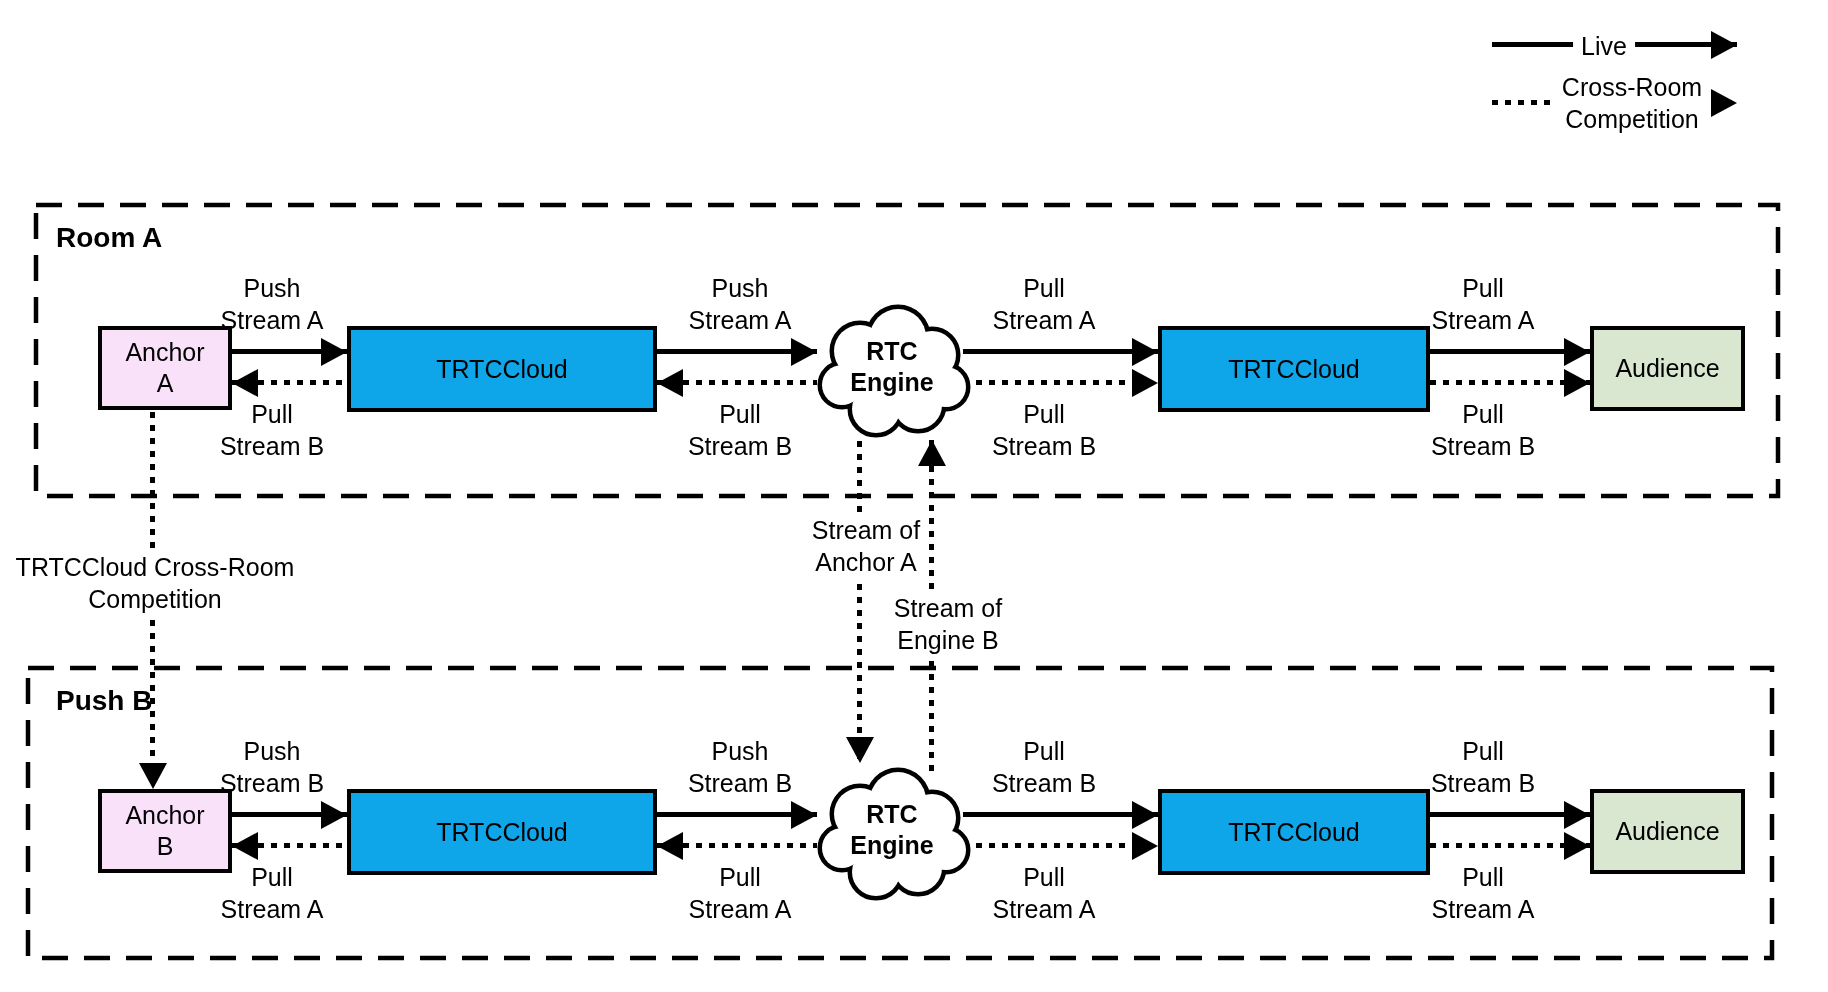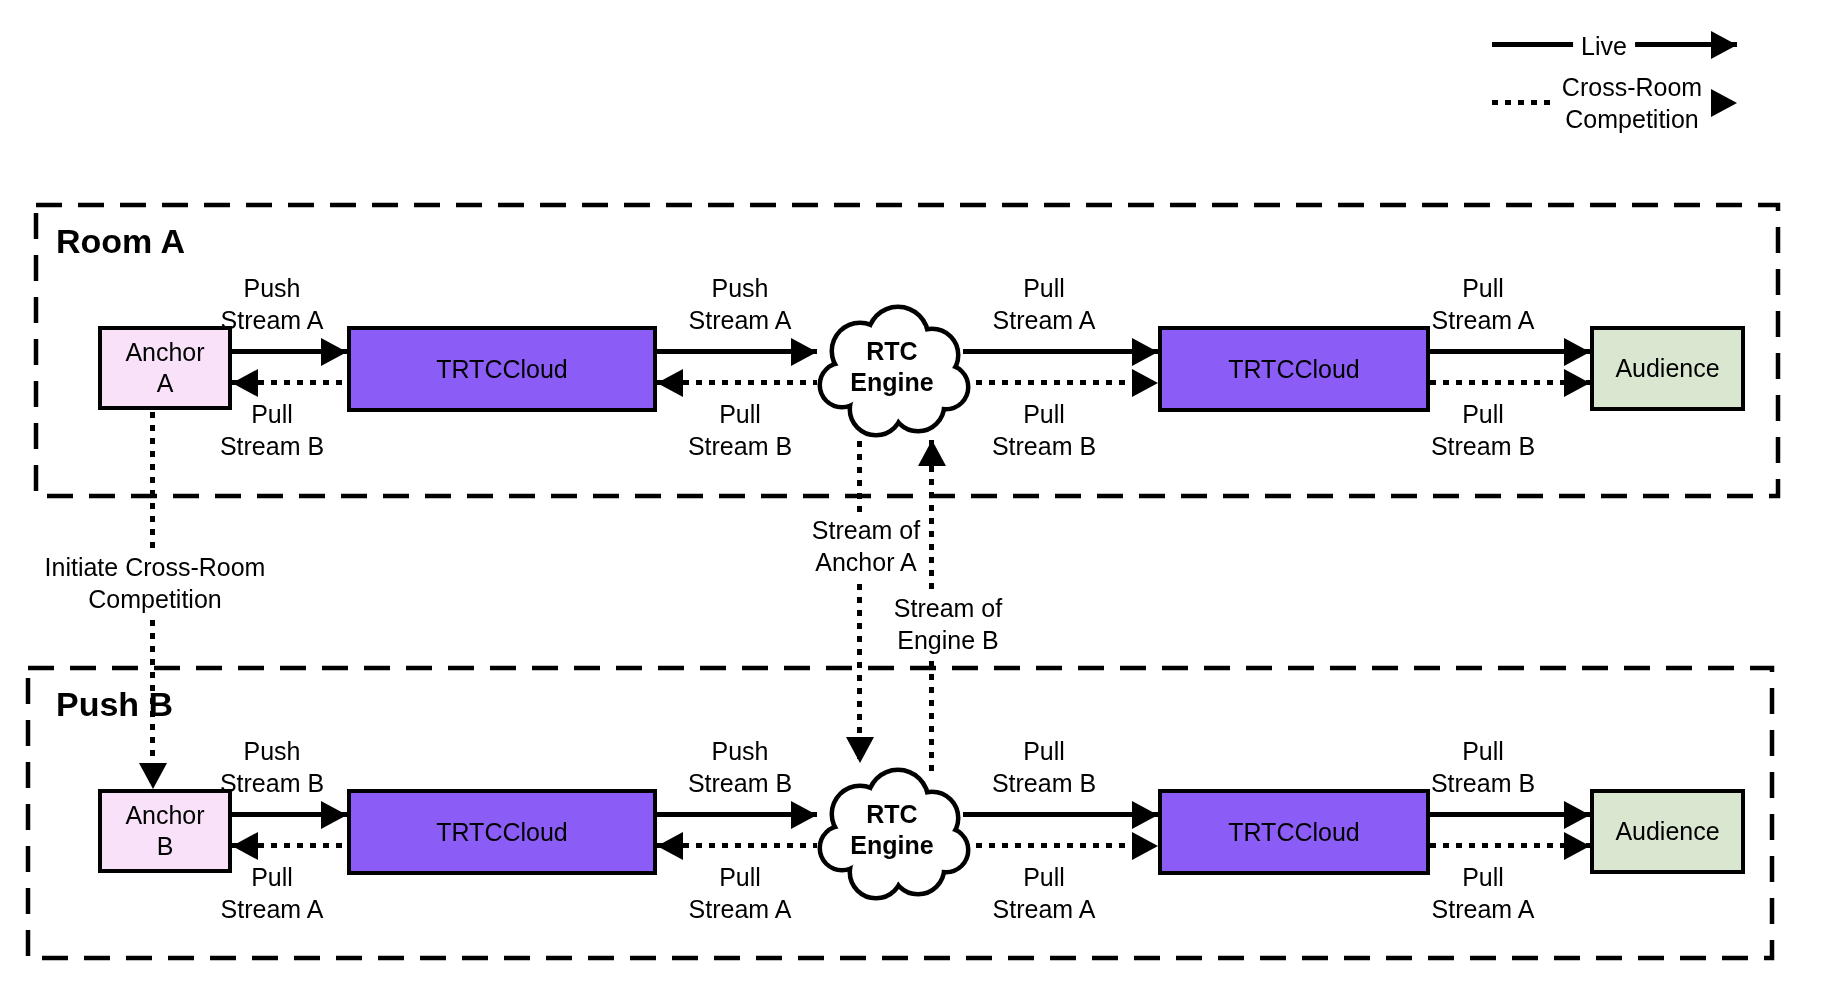--- a/index.html
+++ b/index.html
@@ -1,23 +1,23 @@
 <!DOCTYPE html>
 <html style="--line: #000000; --background: #ffffff; --anchor-fill: #f9e1f9; --audience-fill: #d9e7d1;"><head>
 <meta charset="utf-8">
 <style>
   html,body{margin:0;padding:0;background:#fff;}
   .canvas{position:relative;width:1828px;height:992px;overflow:hidden;
     background:var(--background,#ffffff);
     font-family:"Liberation Sans",sans-serif;color:#000;}
   .room{position:absolute;left:0;width:1828px;height:300px;}
   .room-border{position:absolute;}
-  .room-label{position:absolute;left:56px;top:20px;font-size:34px;font-weight:bold;}
+  .room-label{position:absolute;left:56px;top:20px;font-size:28px;font-weight:bold;}
   .box{position:absolute;box-sizing:border-box;border:4px solid var(--line,#000);
-    background:#8b5cf6;display:flex;flex-direction:column;align-items:center;justify-content:center;
+    background:#0ea5e9;display:flex;flex-direction:column;align-items:center;justify-content:center;
     text-align:center;font-size:25px;line-height:1.24;}
   .box.anchor{background:var(--anchor-fill,#f9e1f9);align-items:center;}
   .box.audience{background:var(--audience-fill,#d9e7d1);}
   .cloud{position:absolute;}
   .cloud-label{position:absolute;display:flex;flex-direction:column;align-items:center;
     justify-content:center;text-align:center;font-size:25px;line-height:1.24;}
   .arrow{position:absolute;height:5px;}
   .arrow.solid{background:var(--line,#000);}
   .arrow.dotted{background:repeating-linear-gradient(90deg,var(--line,#000) 0 6px,transparent 6px 13px);}
   .arrow.head-right::after{content:"";position:absolute;right:0;top:50%;transform:translateY(-50%);
@@ -237,21 +237,21 @@
       <div>Stream B</div>
     </div>
     <div class="flabel" style="left:1483px;top:228px;">
       <div>Pull</div>
       <div>Stream A</div>
     </div>
   </div>
 
   <div class="varrow head-down z1" style="left:150px;top:412px;height:377px;"></div>
   <div class="flabel bg" style="left:155px;top:583px;">
-    <div>Initiate Cross-Room</div>
+    <div>TRTCCloud Cross-Room</div>
     <div>Competition</div>
   </div>
 
   <div class="varrow head-down z1" style="left:857px;top:441px;height:322px;"></div>
   <div class="flabel bg" style="left:866px;top:546px;">
     <div>Stream of</div>
     <div>Anchor A</div>
   </div>
 
   <div class="varrow head-up z1" style="left:929px;top:440px;height:333px;"></div>

